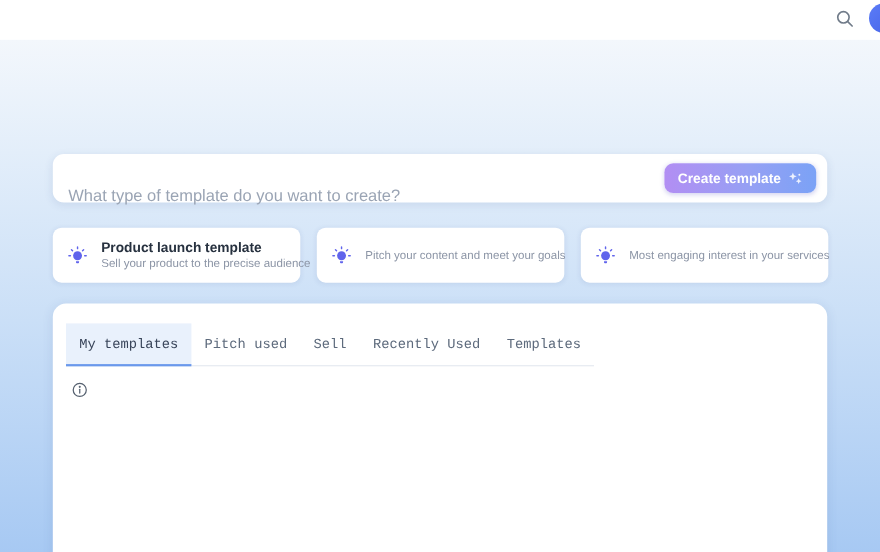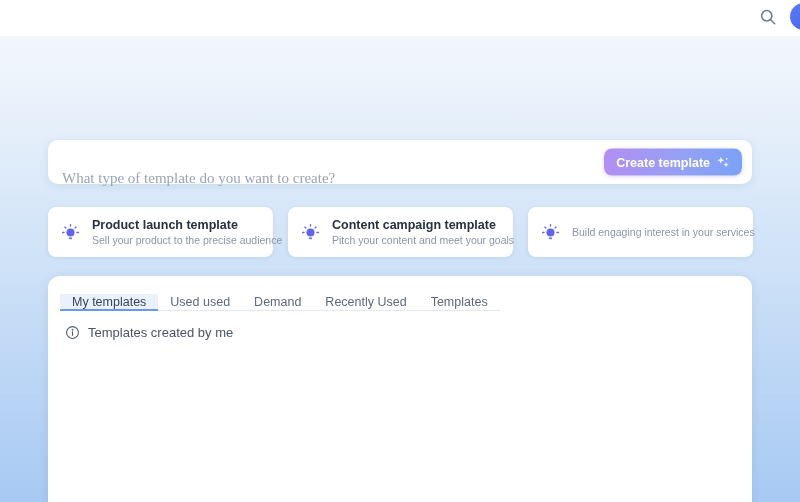--- a/index.html
+++ b/index.html
@@ -36,21 +36,21 @@
   
   .prompt-bar {
     position: absolute; top: 104px; left: 48px; width: 704px; height: 44px;
     background: #ffffff; border-radius: 10px;
     box-shadow: 0 2px 8px rgba(40, 70, 130, 0.10);
     display: flex; align-items: center;
   }
   .prompt-input {
     flex: 1; height: 100%; border: none; outline: none; background: transparent;
     padding: 0 14px; font-size: 15px; color: #3c4656;
-    font-family: Liberation Serif, serif;
+    font-family: Liberation Sans, sans-serif;
     margin-top: 32px;
   }
   .prompt-input::placeholder { color: #9aa4b4; }
   .create-btn {
     position: absolute; right: 10px; top: 50%; transform: translateY(-50%);
     height: 27px; padding: 0 12px; border: none; border-radius: 8px;
     background: linear-gradient(90deg, #b28ef3 0%, #96a0f4 55%, #7ba2f6 100%);
     color: #ffffff; font-size: 12.5px; font-weight: bold;
     font-family: "Liberation Sans", sans-serif;
     display: flex; align-items: center; gap: 6px; cursor: pointer;
@@ -75,23 +75,23 @@
   .panel {
     position: absolute; top: 240px; left: 48px; width: 704px; height: 241px;
     background: #ffffff; border-radius: 12px;
     box-shadow: 0 2px 10px rgba(40, 70, 130, 0.10);
   }
   .tabs {
     display: inline-flex; margin: 18px 0 0 12px;
     border-bottom: 1px solid #e3e8ef;
   }
   .tab {
-    height: 17px; padding: 0 12px; border: none; background: transparent;
+    height: 39px; padding: 0 12px; border: none; background: transparent;
     font-size: 12.5px; color: #5d6a7c; cursor: pointer;
-    font-family: Liberation Sans, sans-serif;
+    font-family: Liberation Mono, monospace;
     display: flex; align-items: center;
     border-bottom: 2px solid transparent; margin-bottom: -1px;
     white-space: nowrap;
   }
   .tab.active {
     background: #e9f1fc; color: #39455a; font-weight: normal;
     border-bottom: 2px solid #6a98ec;
   }
   .empty-row {
     display: flex; align-items: center; gap: 8px;
@@ -157,58 +157,56 @@
             <circle cx="12" cy="12" r="4.6" stroke="none"></circle>
             <path d="M10.4 17.6h3.2v1.2a1 1 0 0 1-1 1h-1.2a1 1 0 0 1-1-1z" stroke="none"></path>
             <line x1="12" y1="4.6" x2="12" y2="3"></line>
             <line x1="6.8" y1="6.8" x2="5.7" y2="5.7"></line>
             <line x1="17.2" y1="6.8" x2="18.3" y2="5.7"></line>
             <line x1="4.6" y1="12" x2="3" y2="12"></line>
             <line x1="19.4" y1="12" x2="21" y2="12"></line>
           </svg>
         </span>
         <span class="card-text">
-          <span class="card-title">Content campaign template</span>
           <span class="card-sub">Pitch your content and meet your goals</span>
         </span>
       </div>
 
       <div class="card">
         <span class="bulb">
           <svg viewBox="0 0 24 24" width="21" height="21" fill="currentColor" stroke="currentColor" stroke-width="1.5" stroke-linecap="round">
             <circle cx="12" cy="12" r="4.6" stroke="none"></circle>
             <path d="M10.4 17.6h3.2v1.2a1 1 0 0 1-1 1h-1.2a1 1 0 0 1-1-1z" stroke="none"></path>
             <line x1="12" y1="4.6" x2="12" y2="3"></line>
             <line x1="6.8" y1="6.8" x2="5.7" y2="5.7"></line>
             <line x1="17.2" y1="6.8" x2="18.3" y2="5.7"></line>
             <line x1="4.6" y1="12" x2="3" y2="12"></line>
             <line x1="19.4" y1="12" x2="21" y2="12"></line>
           </svg>
         </span>
         <span class="card-text">
-          <span class="card-sub">Build engaging interest in your services</span>
+          <span class="card-sub">Most engaging interest in your services</span>
         </span>
       </div>
 
     </div>
 
     <div class="panel">
       <div class="tabs">
         <button class="tab active">My templates</button>
-        <button class="tab">Used used</button>
-        <button class="tab">Demand</button>
+        <button class="tab">Pitch used</button>
+        <button class="tab">Sell</button>
         <button class="tab">Recently Used</button>
         <button class="tab">Templates</button>
       </div>
       <div class="empty-row">
         <span class="info">
           <svg viewBox="0 0 24 24" width="15" height="15" fill="none" stroke="currentColor" stroke-width="1.8" stroke-linecap="round">
             <circle cx="12" cy="12" r="9.5"></circle>
             <line x1="12" y1="11" x2="12" y2="16.5"></line>
             <circle cx="12" cy="7.5" r="0.6" fill="currentColor"></circle>
           </svg>
         </span>
-        <span class="empty-text">Templates created by me</span>
       </div>
     </div>
 
   </div>
 </div>
 
 </body></html>

